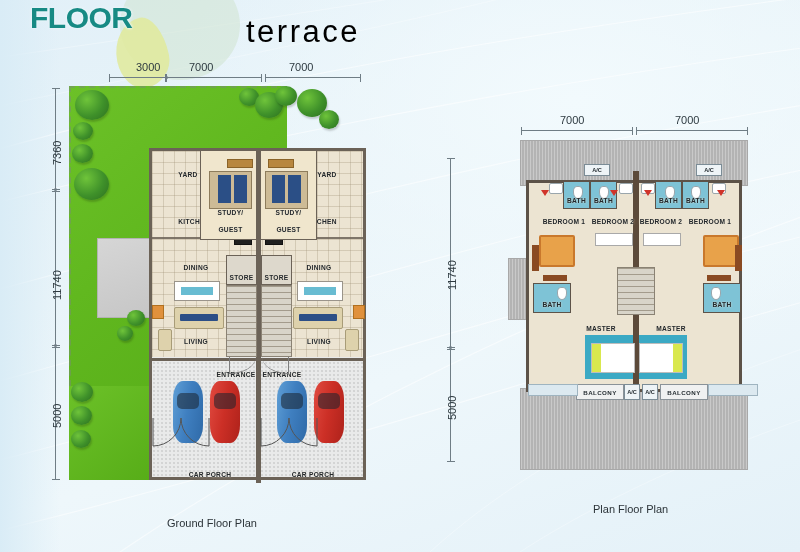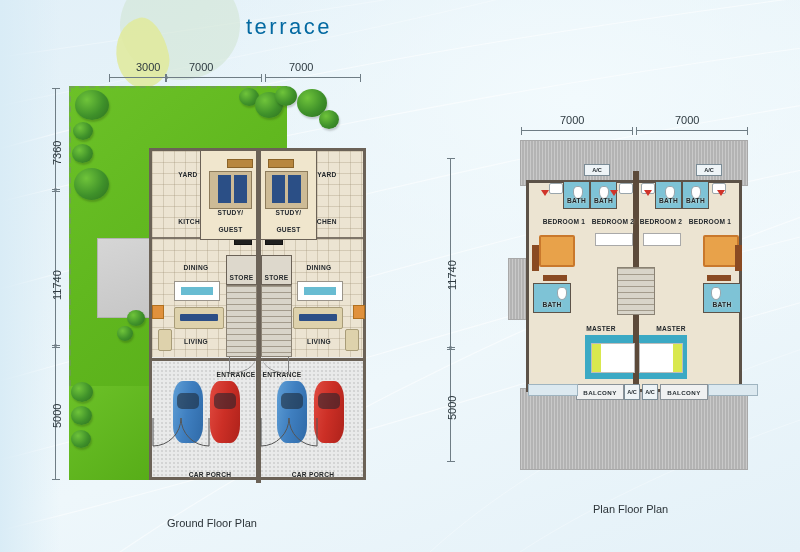--- a/index.html
+++ b/index.html
@@ -25,21 +25,21 @@
     transform:rotate(-12deg);}
   .bg-left-fade{position:absolute;left:0;top:0;width:60px;height:552px;
     background:linear-gradient(90deg,#d9ecf6 0%, rgba(230,242,248,0) 100%);}
 
   
   .logo{position:absolute;left:30px;top:4px;line-height:.93;}
   .logo div{font-size:30px;font-weight:bold;color:#178a84;letter-spacing:-.5px;
     text-shadow:0 0 3px #eaf6fa,0 0 3px #eaf6fa;}
   .dbl{position:absolute;left:168px;top:11px;font-size:13.5px;font-weight:bold;
     color:#1b1b1b;line-height:1.18;letter-spacing:.4px;}
-  .terrace{position:absolute;left:246px;top:14px;font-size:22px;color:#0369a1;
+  .terrace{position:absolute;left:246px;top:14px;font-size:31px;color:#000000;
     letter-spacing:2.5px;font-weight:400;}
 
   
   .dimh{position:absolute;height:1px;background:#6f7d85;}
   .dimh:before,.dimh:after{content:"";position:absolute;top:-3.5px;width:1px;height:8px;background:#6f7d85;}
   .dimh:before{left:0;}.dimh:after{right:0;}
   .dimv{position:absolute;width:1px;background:#6f7d85;}
   .dimv:before,.dimv:after{content:"";position:absolute;left:-3.5px;height:1px;width:8px;background:#6f7d85;}
   .dimv:before{top:0;}.dimv:after{bottom:0;}
   .dimtxt{position:absolute;font-size:11px;color:#2e3a40;white-space:nowrap;}
@@ -133,20 +133,21 @@
       <path d="M-20 110 C 140 76, 380 30, 560 -16"></path>
       <path d="M430 552 C 520 470, 660 392, 860 330"></path>
       <path d="M520 552 C 600 500, 720 444, 860 400"></path>
     </g>
   </svg>
   <div class="bg-left-fade"></div>
   <div class="bg-blob-a"></div>
   <div class="bg-blob-b"></div>
 
   <div class="logo">
+    <div>FLOOR</div>
   </div>
   <div class="terrace">terrace</div>
 
   <div class="dimh" style="left:109px;top:77px;width:57px;"></div>
   <div class="dimtxt" style="left:136px;top:61px;">3000</div>
   <div class="dimtick" style="left:165px;top:75.5px;"></div>
   <div class="dimh" style="left:166px;top:77px;width:96px;"></div>
   <div class="dimtxt" style="left:189px;top:61px;">7000</div>
   <div class="dimh" style="left:265px;top:77px;width:96px;"></div>
   <div class="dimtxt" style="left:289px;top:61px;">7000</div>

